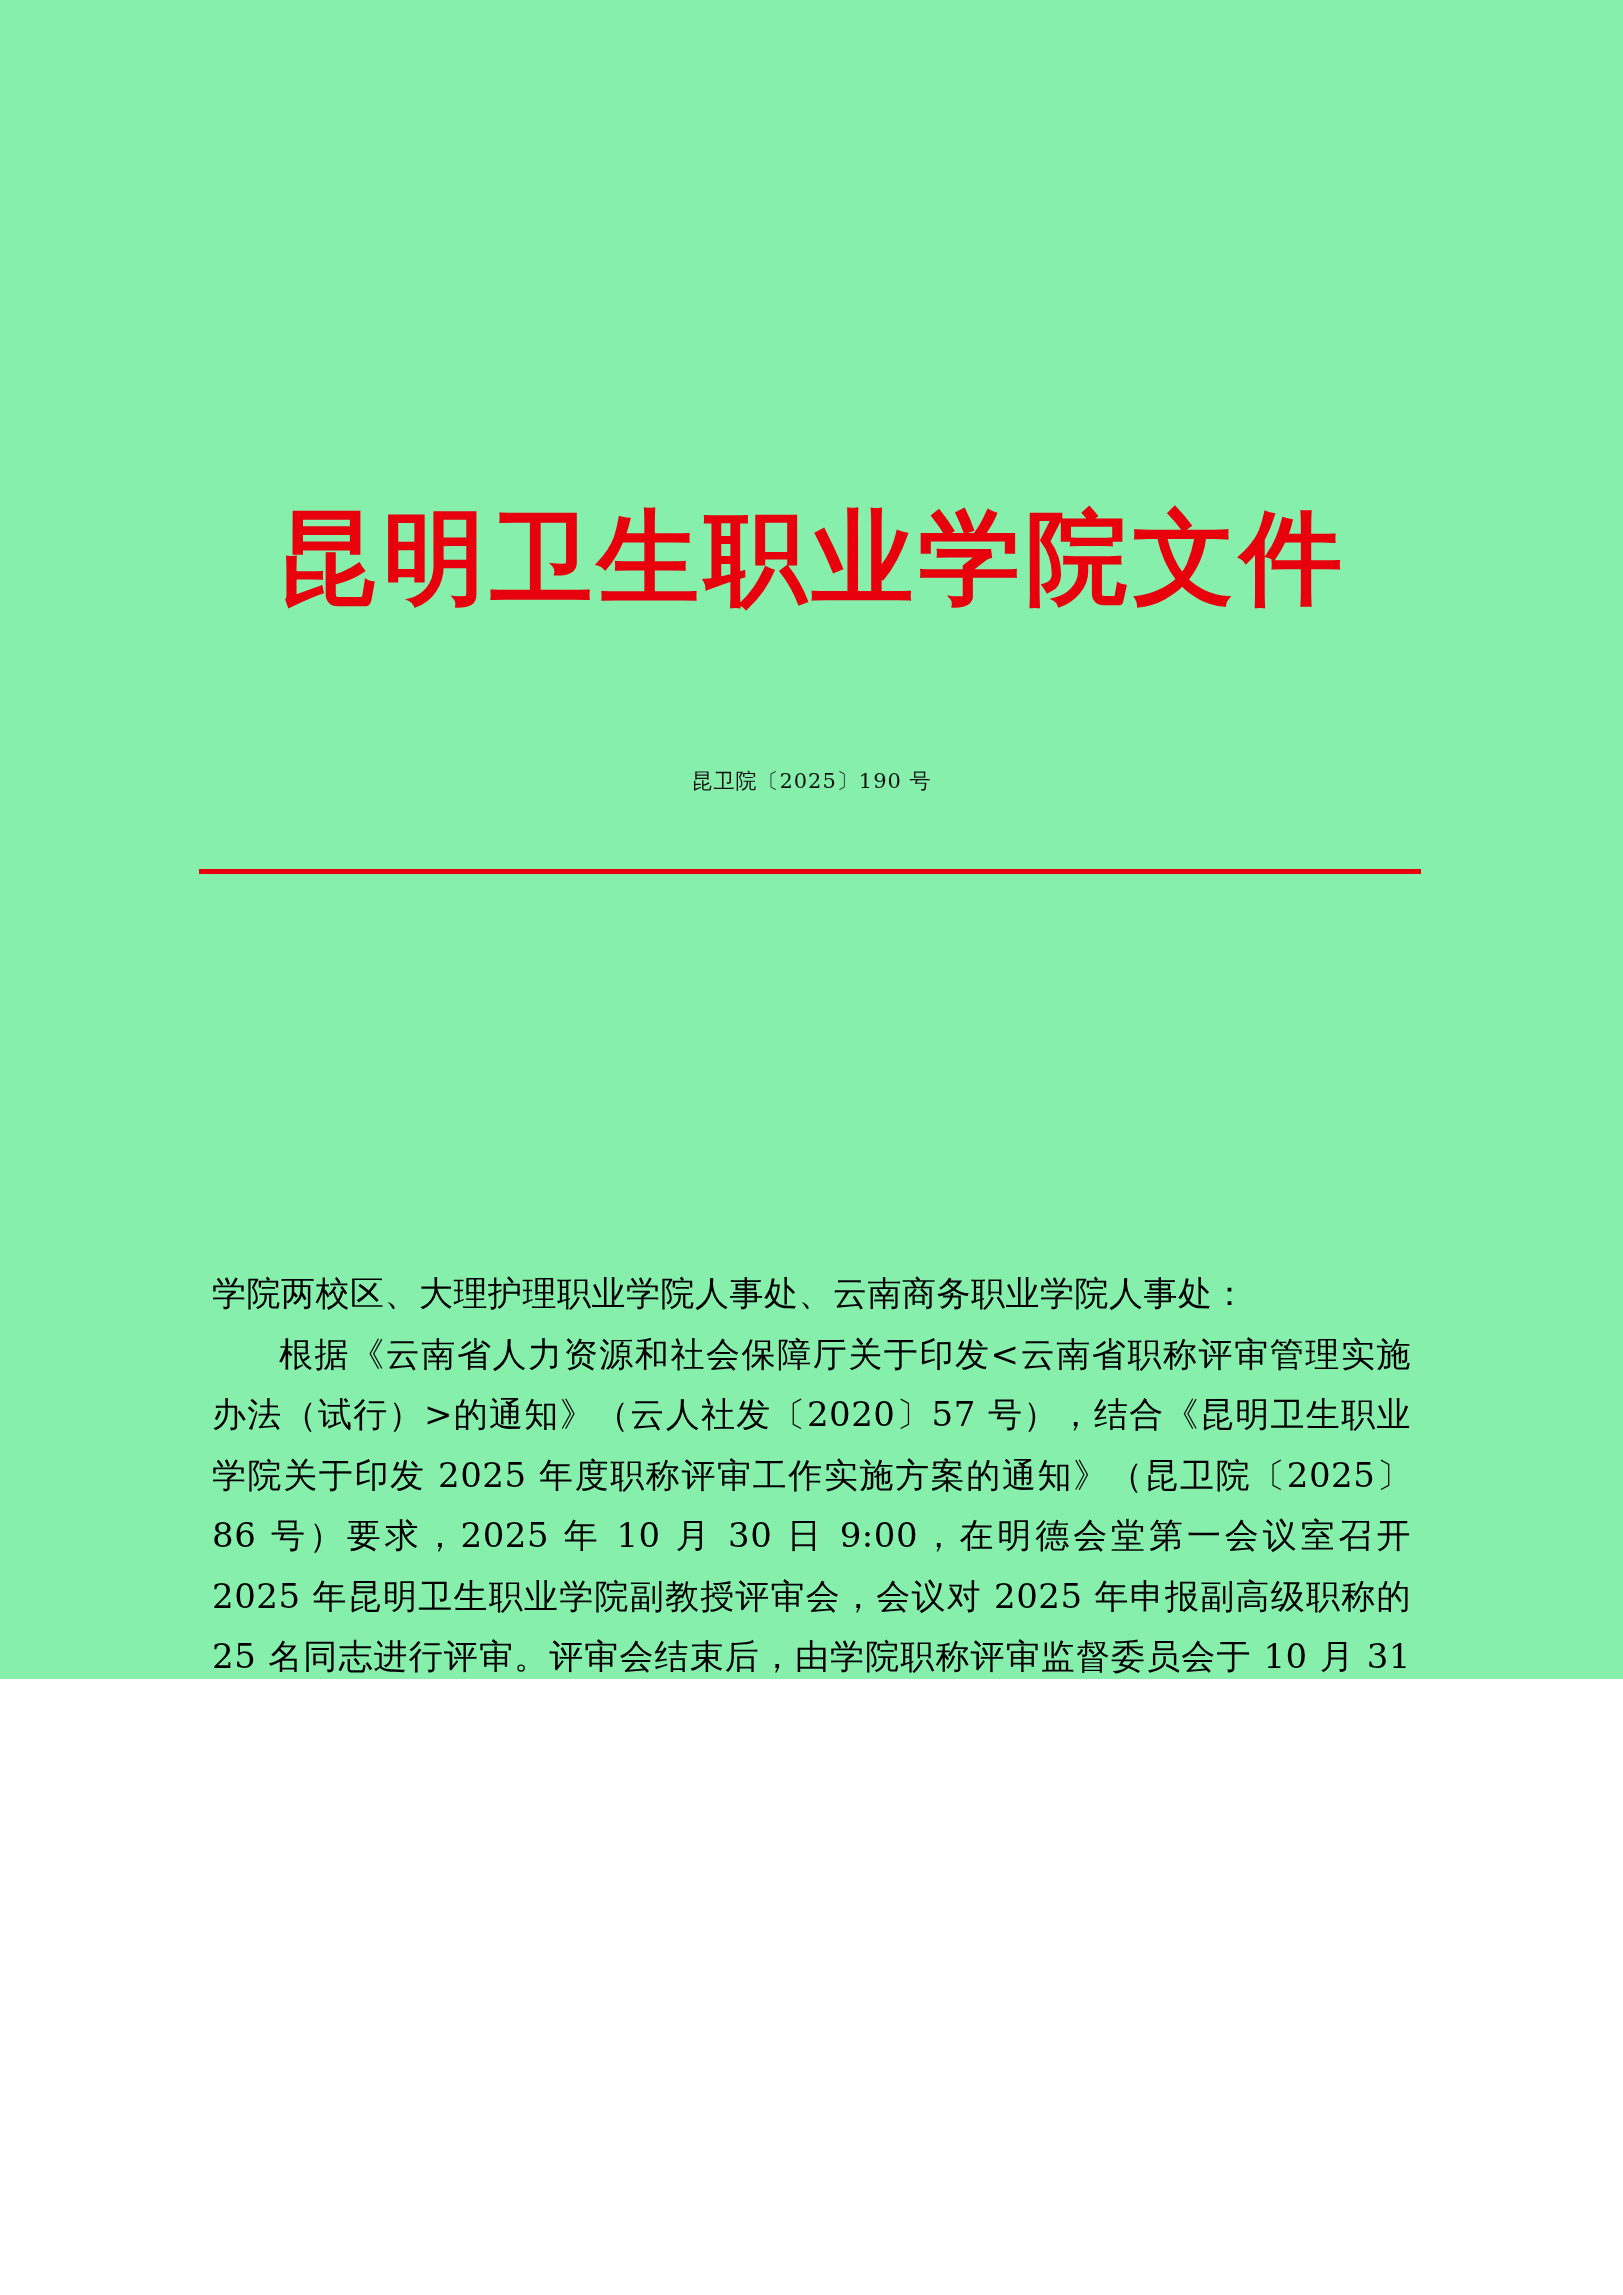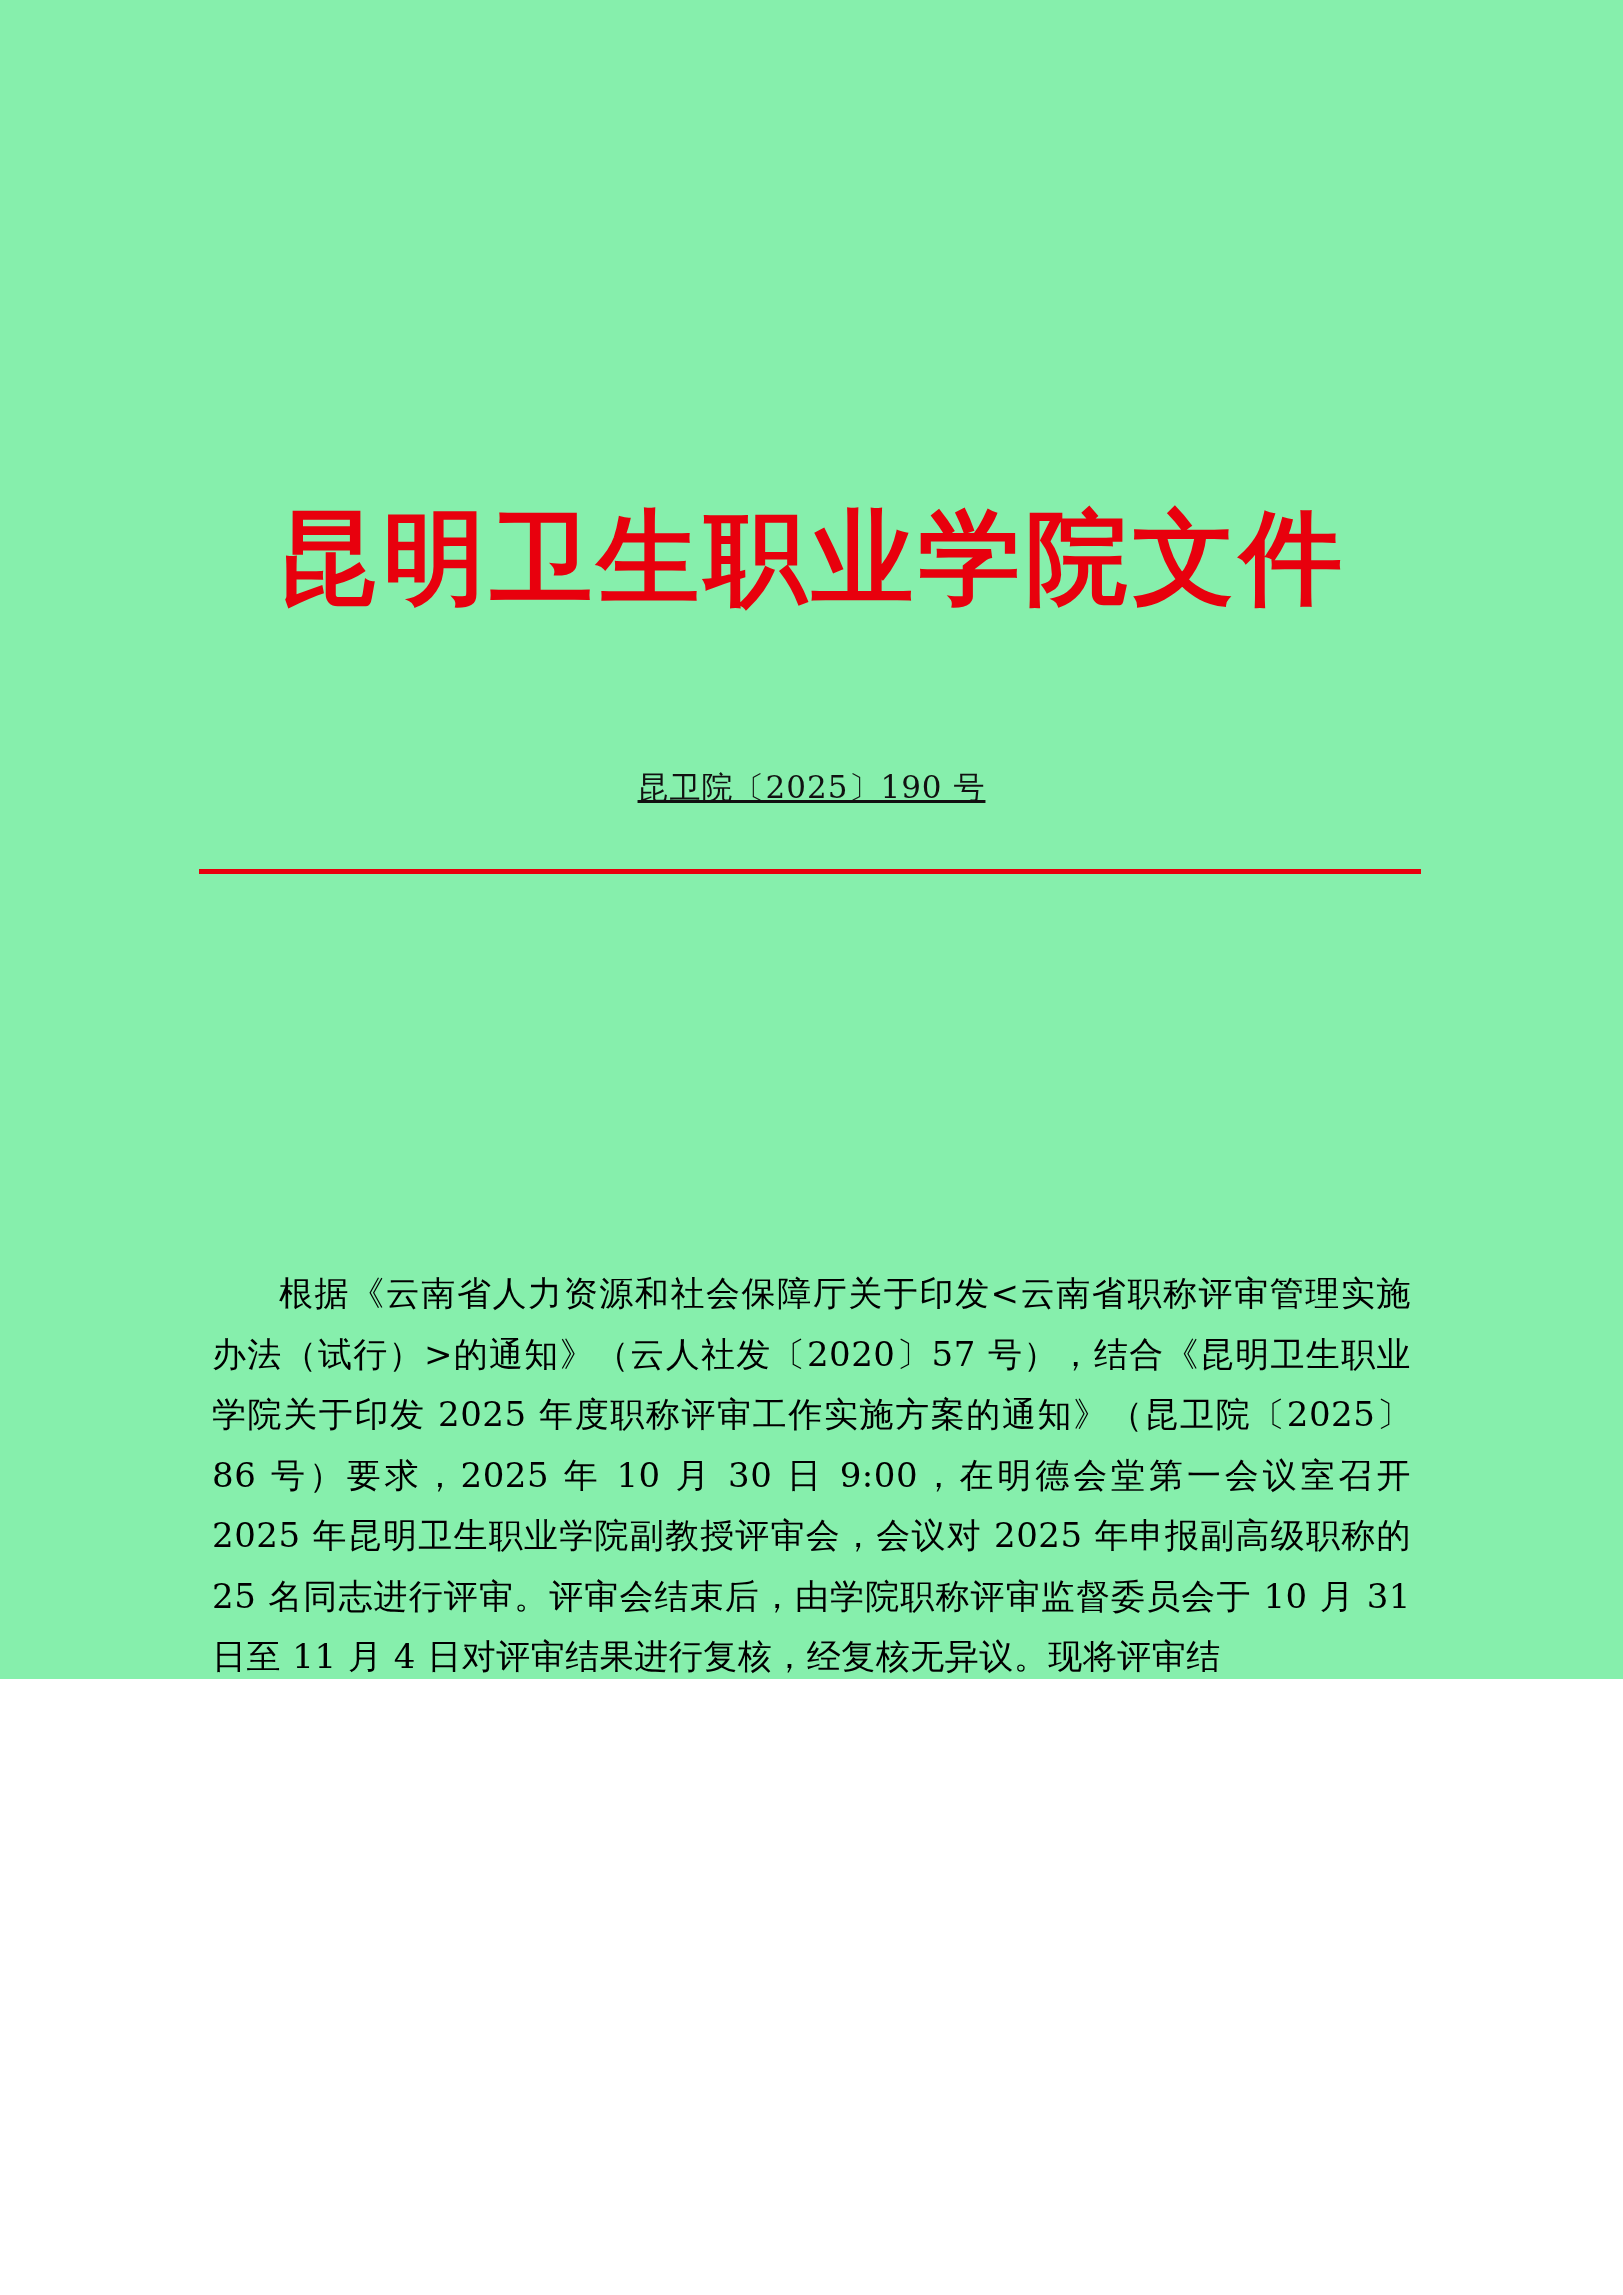--- a/index.html
+++ b/index.html
@@ -34,25 +34,24 @@
     letter-spacing: 5.1px;
     line-height: 1.1;
     white-space: nowrap;
   }
   .doc-number {
     position: absolute;
     top: 767px;
     left: 0;
     width: 100%;
     text-align: center;
-    font-size: 31px;
+    font-size: 21px;
     letter-spacing: 1px;
     color: #111111;
     font-family: "DejaVu Serif", "Liberation Serif", serif;
-    text-decoration: underline;
   }
   .red-rule {
     position: absolute;
     top: 869px;
     left: 199px;
     width: 1222px;
     height: 4.6px;
     background: #e8000d;
   }
   .doc-subject {
@@ -104,19 +103,20 @@
   <div class="doc-header">
     <div class="doc-title-red">昆明卫生职业学院文件</div>
   </div>
 
   <div class="doc-number">昆卫院〔2025〕190 号</div>
 
   <div class="red-rule"></div>
 
 
   <div class="body-block">
+    <div class="body-line">学院两校区、大理护理职业学院人事处、云南商务职业学院人事处：</div>
     <div class="body-line indent">根据《云南省人力资源和社会保障厅关于印发&lt;云南省职称评审管理实施办法（试行）&gt;的通知》（云人社发〔2020〕57 号），结合《昆明卫生职业学院关于印发 2025 年度职称评审工作实施方案的通知》（昆卫院〔2025〕86 号）要求，2025 年 10 月 30 日 9:00，在明德会堂第一会议室召开 2025 年昆明卫生职业学院副教授评审会，会议对 2025 年申报副高级职称的 25 名同志进行评审。评审会结束后，由学院职称评审监督委员会于 10 月 31 日至 11 月 4 日对评审结果进行复核，经复核无异议。现将评审结</div>
   </div>
 
   <div class="page-number">— 1 —</div>
 
 </div>
 
 
 </body></html>

